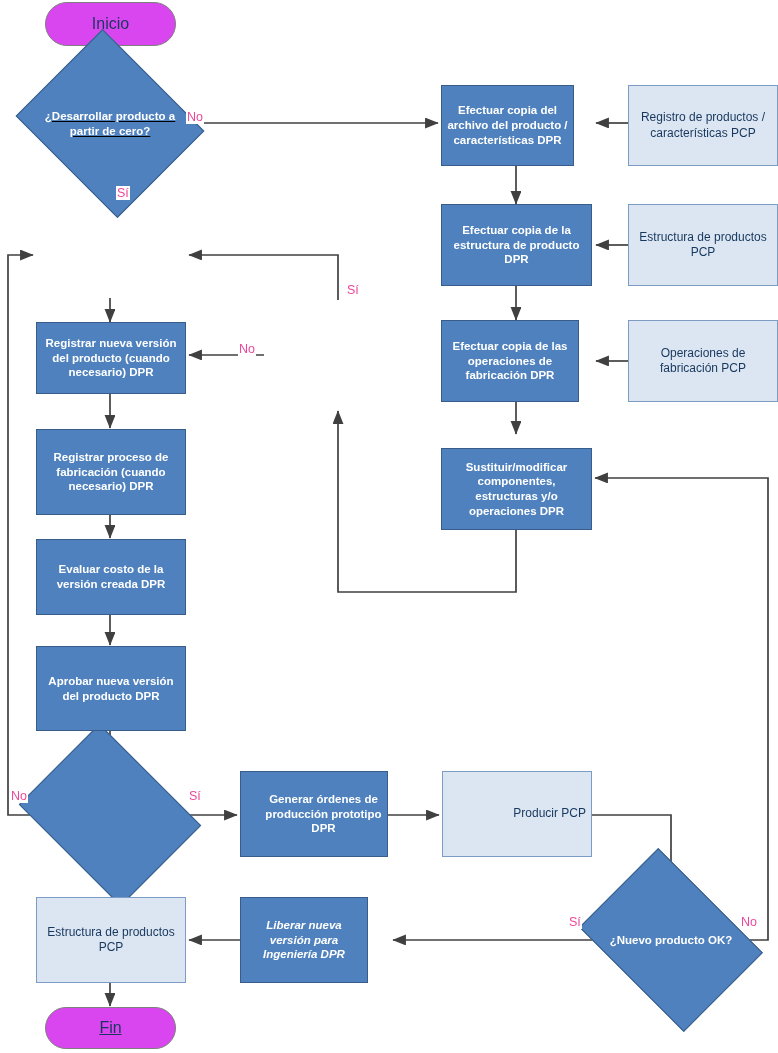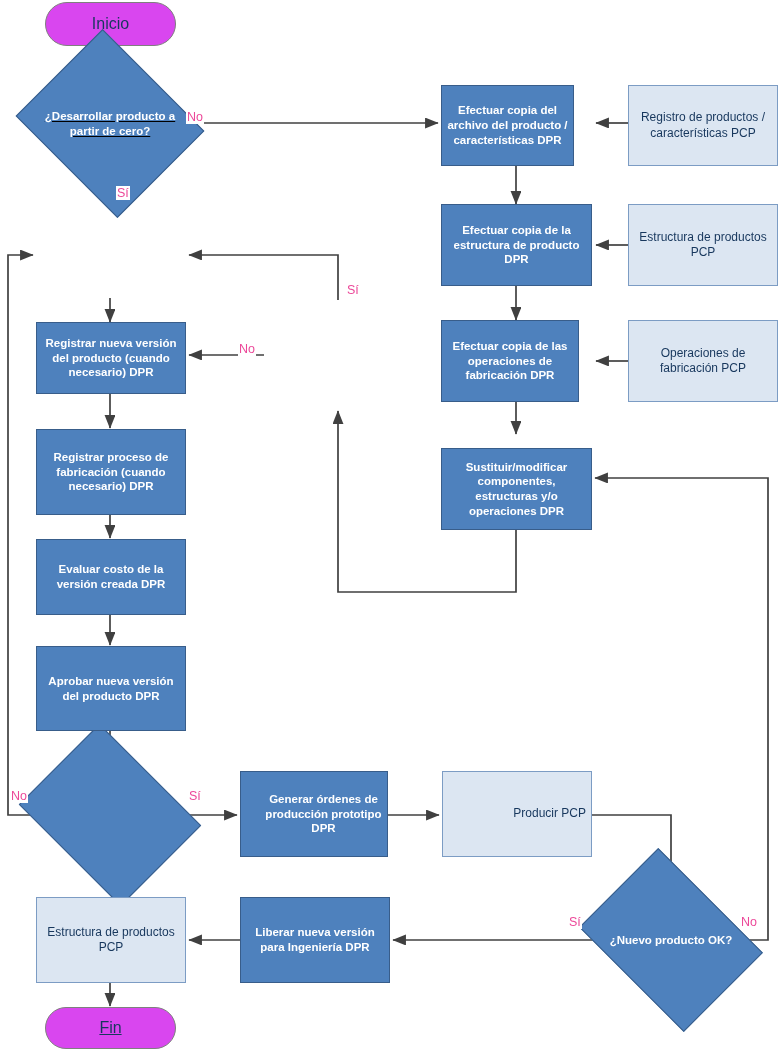--- a/index.html
+++ b/index.html
@@ -235,21 +235,21 @@
   </div>
 
   <div class="node proc" style="left:240px; top:771px; width:148px; height:86px;padding-left:24px;">
     <span>Generar órdenes de producción prototipo DPR</span>
   </div>
 
   <div class="node data" style="left:442px; top:771px; width:150px; height:86px;">
     <span>Producir PCP</span>
   </div>
 
-  <div class="node proc" style="left:240px; top:897px; width:150px; height:86px;">
+  <div class="node proc" style="left:240px; top:897px; width:128px; height:86px;font-style:italic;">
     <span>Liberar nueva versión para Ingeniería DPR</span>
   </div>
 
   <div class="node data" style="left:36px; top:897px; width:150px; height:86px;">
     <span>Estructura de productos PCP</span>
   </div>
 
   <div class="elabel" style="left:186px; top:110px;">No</div>
 
   <div class="elabel" style="left:116px; top:186px;">Sí</div>

